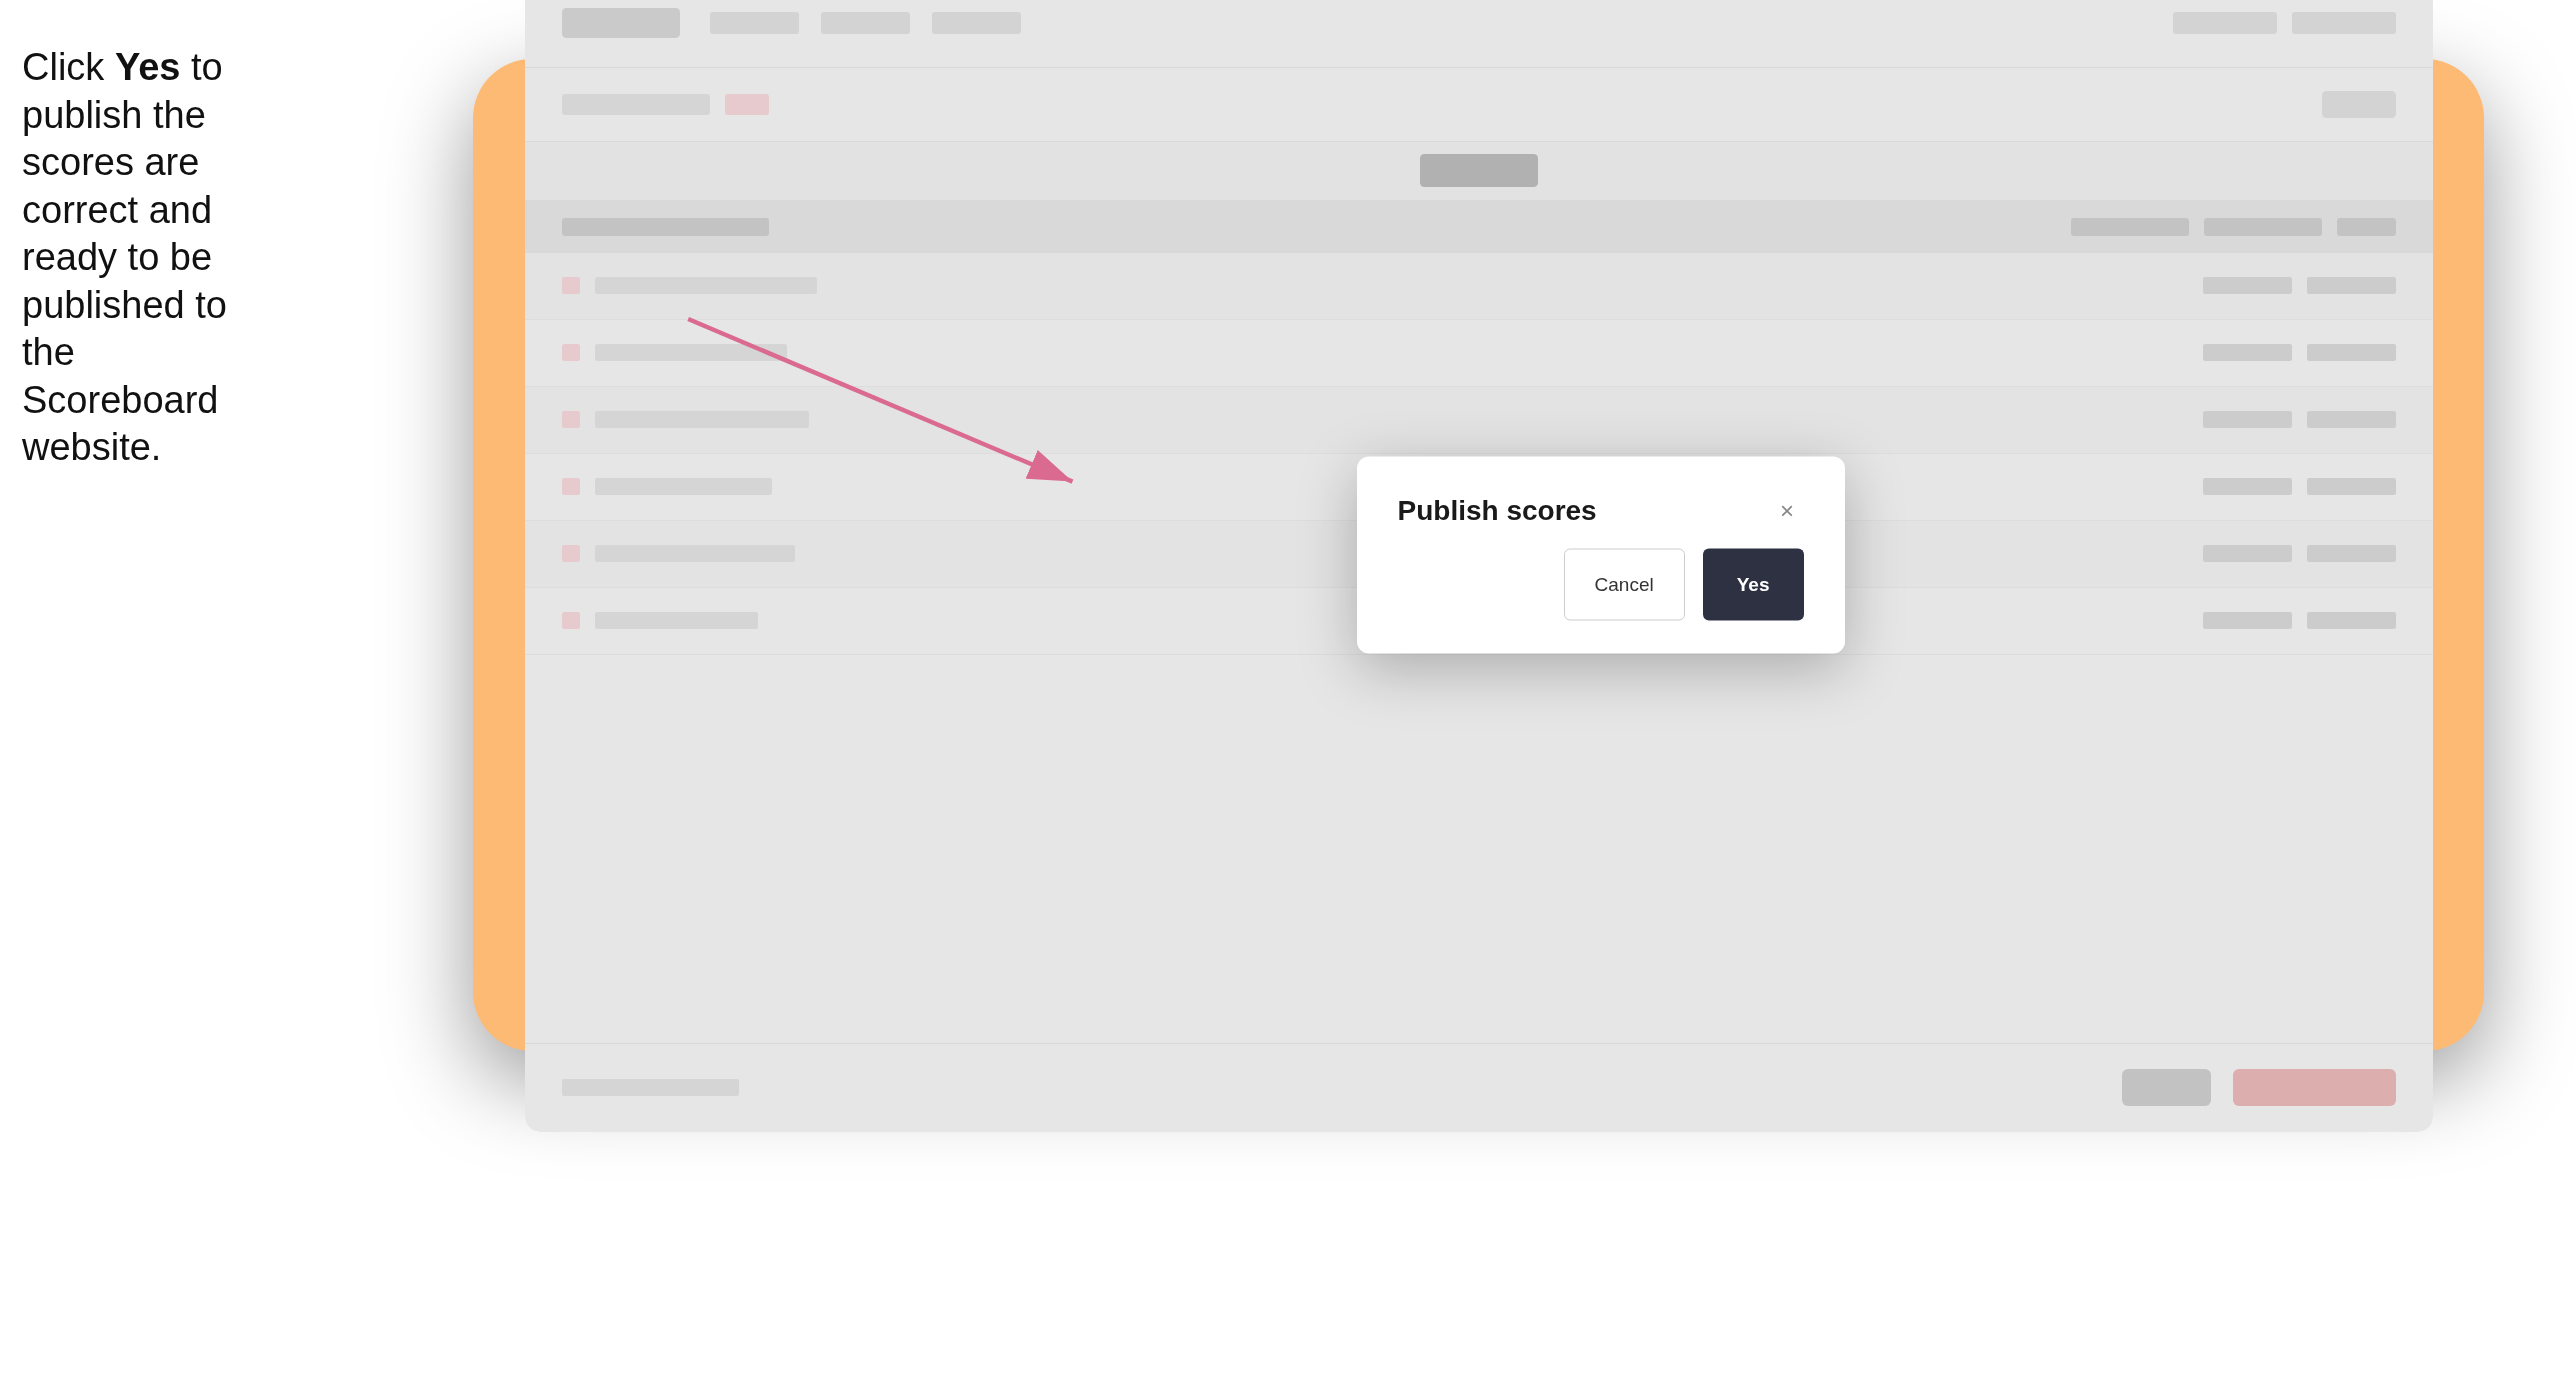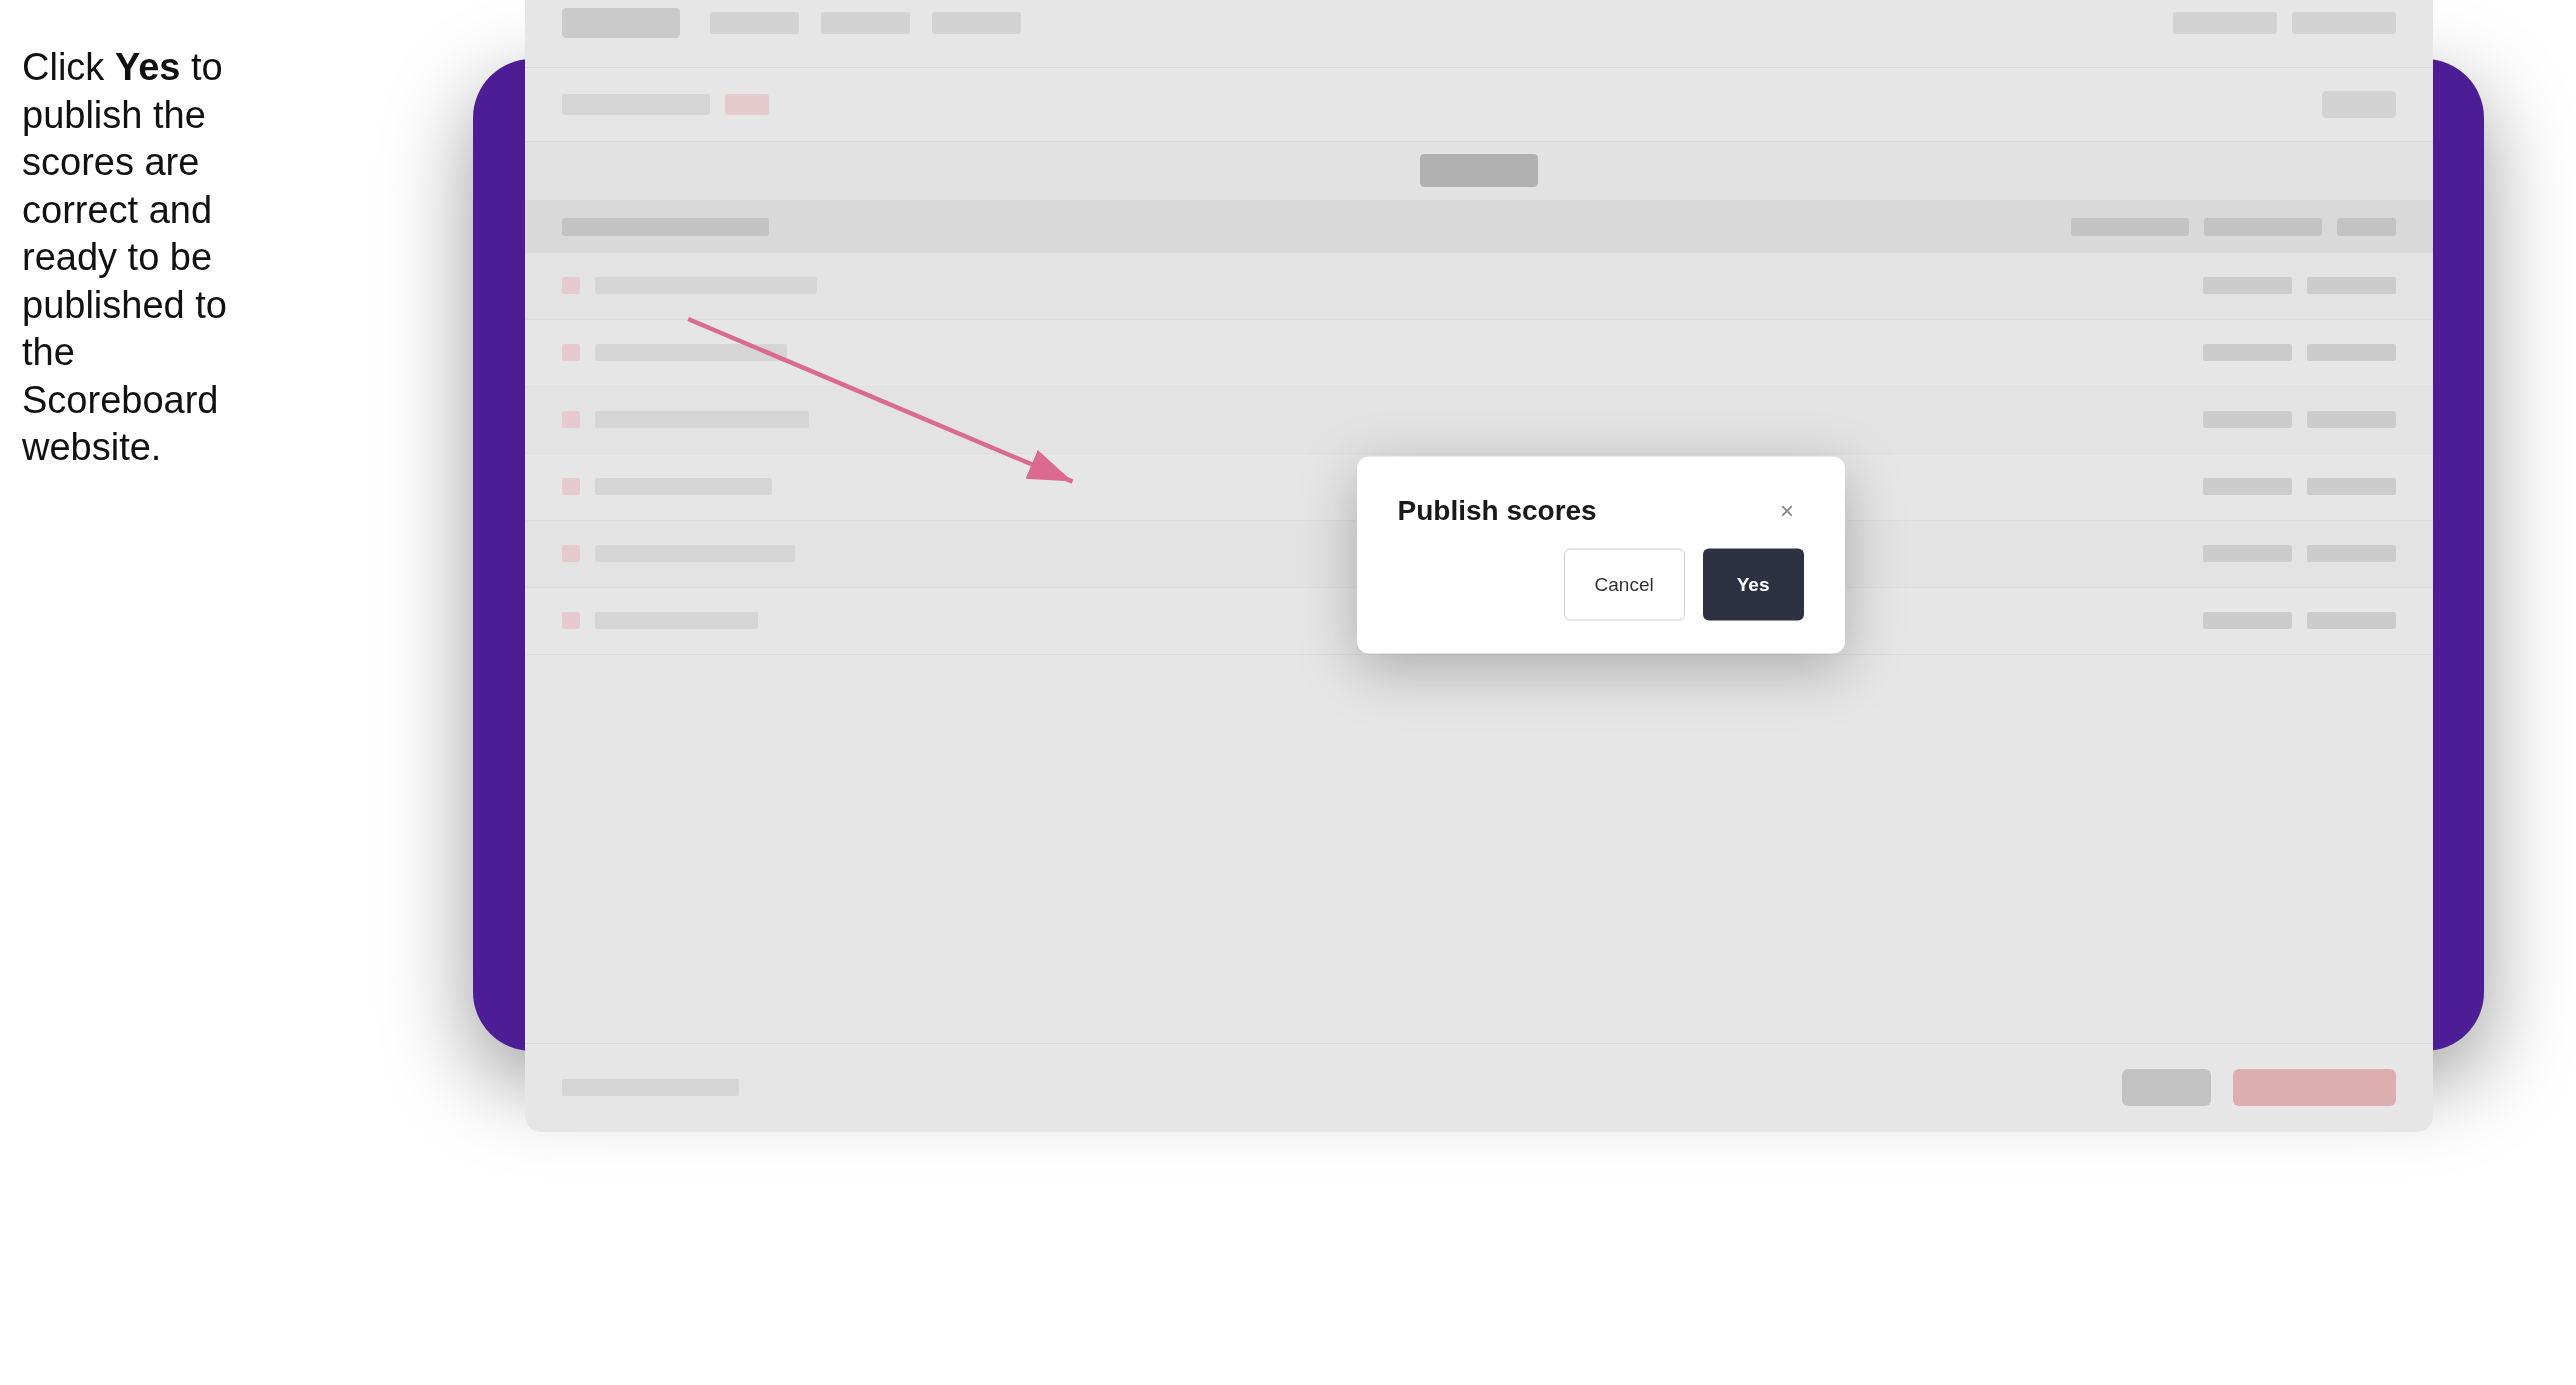--- a/index.html
+++ b/index.html
@@ -28,21 +28,21 @@
       font-weight: 800;
     }
 
     
     .tablet-outer {
       position: absolute;
       top: 59px;
       left: 473px;
       width: 2011px;
       height: 992px;
-      background: #4c1d95;
+      background: #fdba74;
       border-radius: 59px;
       box-shadow: 0 30px 89px rgba(0,0,0,0.4);
       display: flex;
       align-items: center;
       justify-content: center;
     }
 
     .tablet-screen {
       width: 1908px;
       height: 1153px;

